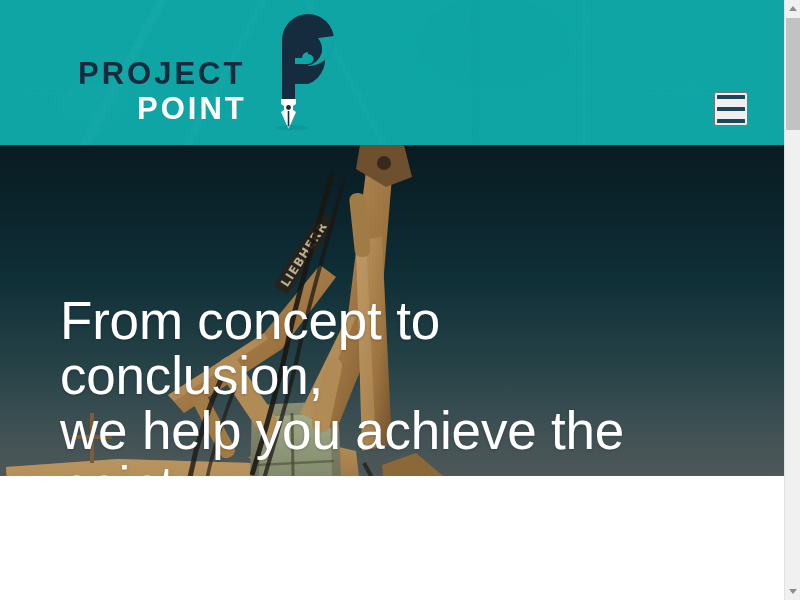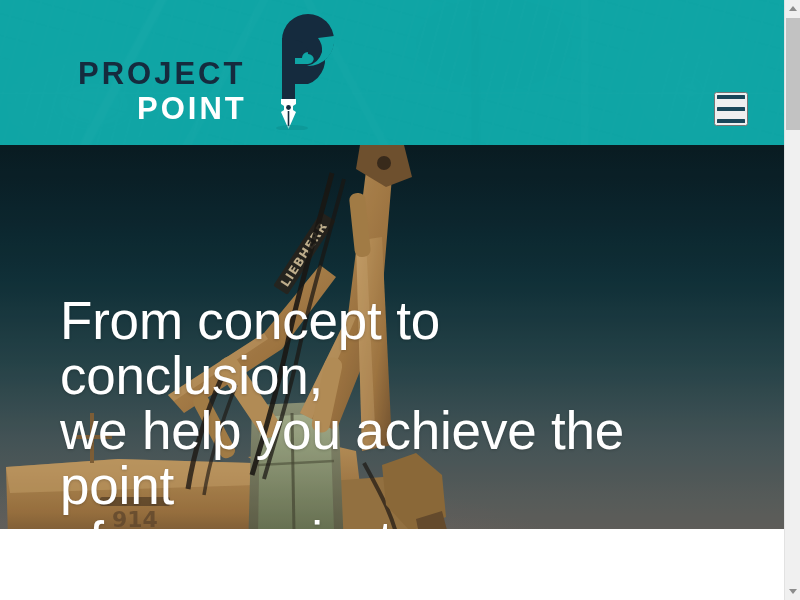--- a/index.html
+++ b/index.html
@@ -15,21 +15,21 @@
   #page {
     position:relative;
     width:800px; height:600px;
     overflow:hidden;
   }
 
   
   #viewport {
     position:absolute;
     left:0; top:0;
-    width:784px; height:529px;
+    width:784px; height:476px;
     overflow:hidden;
     padding-left:20px;
   }
 
   
   #header {
     position:absolute;
     left:0; top:0;
     width:784px; height:145px;
     background:#0FA5A5;

